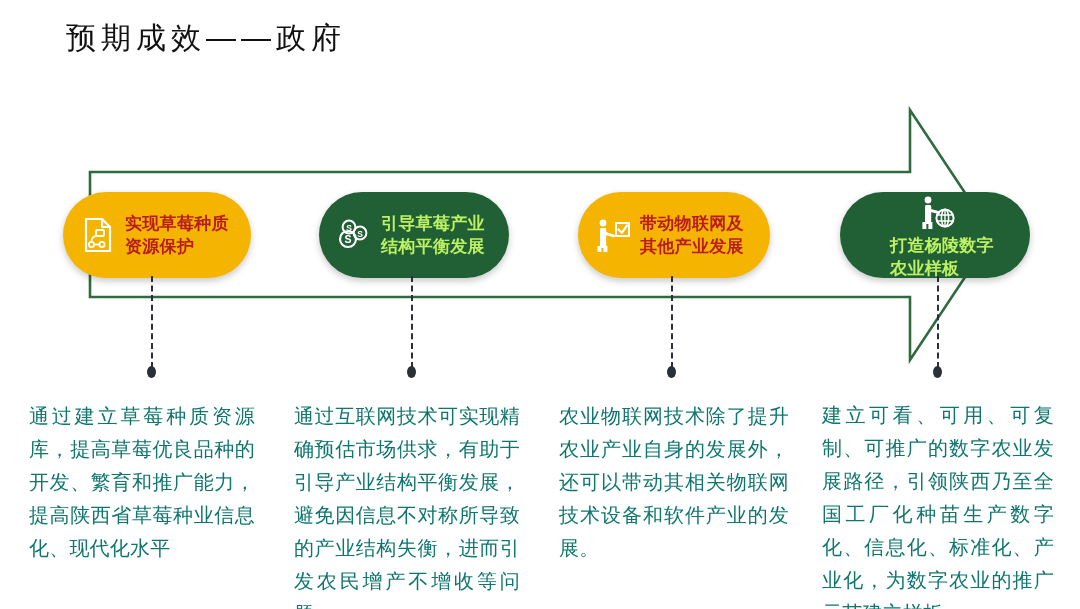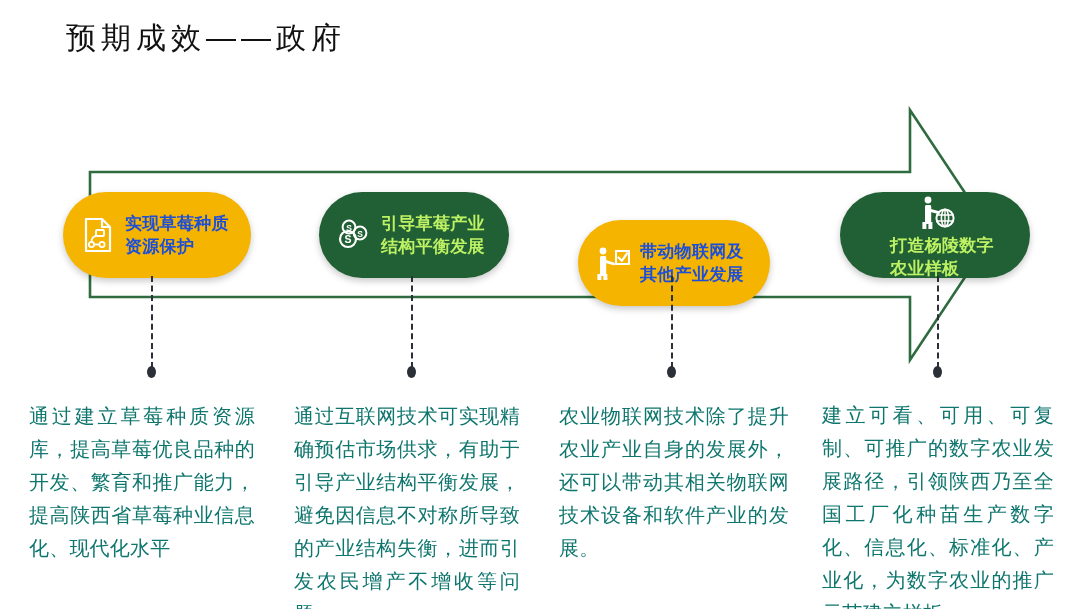--- a/index.html
+++ b/index.html
@@ -60,27 +60,27 @@
     justify-content: center;
     margin-right: 6px;
   }
   .pill-label {
     font-size: 17px;
     font-weight: bold;
     line-height: 23px;
     letter-spacing: 0.3px;
     white-space: pre-line;
   }
-  .pill.orange .pill-label { color: #1d4ed8; }
+  .pill.orange .pill-label { color: #b91c1c; }
   .pill.green  .pill-label { color: #bef264; }
 
   
   #pill-1 { left: 63px;  top: 192px; width: 188px; }
   #pill-2 { left: 319px; top: 192px; width: 190px; }
-  #pill-3 { left: 578px; top: 192px; width: 192px; margin-top: 28px; }
+  #pill-3 { left: 578px; top: 192px; width: 192px; }
   #pill-4 { left: 840px; top: 192px; width: 190px; flex-direction: column; }
 
   
   .connector {
     position: absolute;
     width: 0;
     border-left: 2px dashed #2b3038;
     top: 276px;
     height: 92px;
   }

